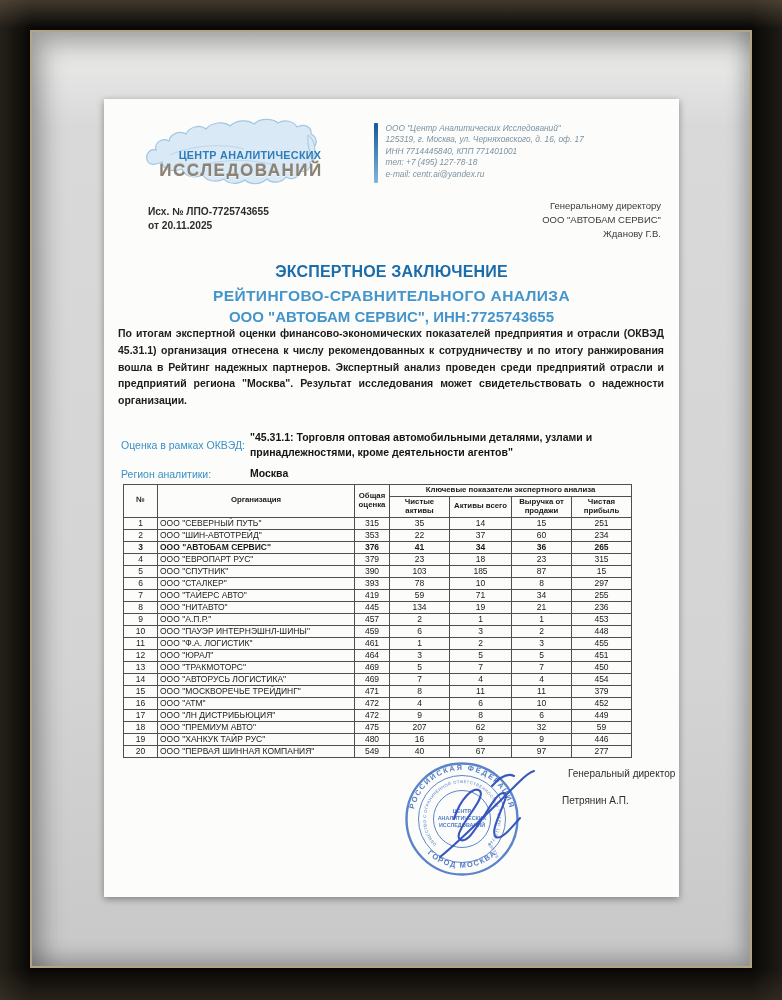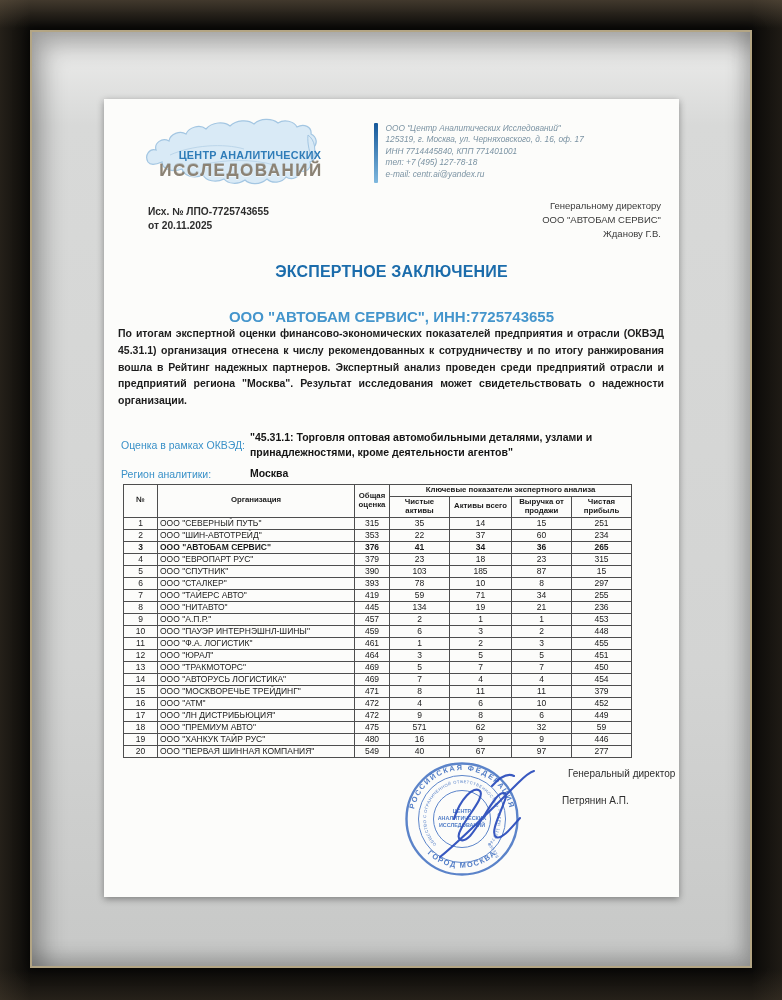--- a/index.html
+++ b/index.html
@@ -102,20 +102,21 @@
     <div>от 20.11.2025</div>
   </div>
 
   <div class="addressee">
     <div>Генеральному директору</div>
     <div>ООО "АВТОБАМ СЕРВИС"</div>
     <div>Жданову Г.В.</div>
   </div>
 
   <div class="title1">ЭКСПЕРТНОЕ ЗАКЛЮЧЕНИЕ</div>
+  <div class="title2">РЕЙТИНГОВО-СРАВНИТЕЛЬНОГО АНАЛИЗА</div>
   <div class="title3">ООО "АВТОБАМ СЕРВИС", ИНН:7725743655</div>
 
   <div class="bodytext">По итогам экспертной оценки финансово-экономических показателей предприятия и отрасли (ОКВЭД 45.31.1) организация отнесена к числу рекомендованных к сотрудничеству и по итогу ранжирования вошла в Рейтинг надежных партнеров. Экспертный анализ проведен среди предприятий отрасли и предприятий региона "Москва". Результат исследования может свидетельствовать о надежности организации.</div>
 
 
   <div class="crit-label okved-label">Оценка в рамках ОКВЭД:</div>
   <div class="okved-value">"45.31.1: Торговля оптовая автомобильными деталями, узлами и принадлежностями, кроме деятельности агентов"</div>
   <div class="crit-label region-label">Регион аналитики:</div>
   <div class="region-value">Москва</div>
 
@@ -294,21 +295,21 @@
           <td>472</td>
           <td>9</td>
           <td>8</td>
           <td>6</td>
           <td>449</td>
         </tr>
         <tr>
           <td>18</td>
           <td class="org">ООО "ПРЕМИУМ АВТО"</td>
           <td>475</td>
-          <td>571</td>
+          <td>207</td>
           <td>62</td>
           <td>32</td>
           <td>59</td>
         </tr>
         <tr>
           <td>19</td>
           <td class="org">ООО "ХАНКУК ТАЙР РУС"</td>
           <td>480</td>
           <td>16</td>
           <td>9</td>

